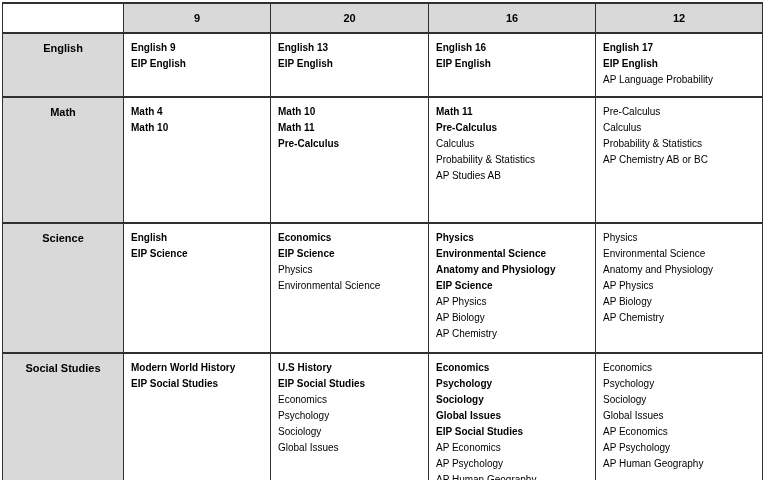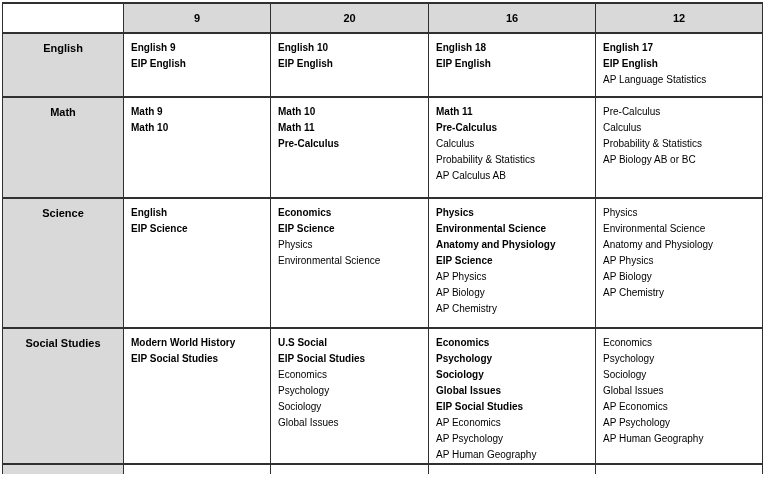--- a/index.html
+++ b/index.html
@@ -57,21 +57,21 @@
   td.course-cell {
     background: var(--cell-bg);
     vertical-align: top;
     padding: 6px 3px 0 7px;
     font-size: 10px;
     line-height: 16px;
   }
   .course-line { white-space: nowrap; }
   .course-line.bold { font-weight: bold; }
   tbody tr:nth-child(1) { height: 64px; }
-  tbody tr:nth-child(2) { height: 101px; }
+  tbody tr:nth-child(2) { height: 126px; }
   tbody tr:nth-child(3) { height: 130px; padding-left: 27px; }
   tbody tr:nth-child(4) { height: 122px; }
   tbody tr.partial-row { height: 10px; }
   tbody tr.partial-row th, tbody tr.partial-row td { border-bottom: 0; }
 </style>
 </head>
 <body>
 
 <div class="stage">
   <table class="course-table">
@@ -92,56 +92,56 @@
         </tr>
     </thead>
     <tbody>
         <tr>
           <th class="subject-cell">English</th>
           <td class="course-cell">
             <div class="course-line bold">English 9</div>
             <div class="course-line bold">EIP English</div>
           </td>
           <td class="course-cell">
-            <div class="course-line bold">English 10</div>
-            <div class="course-line bold">EIP English</div>
-          </td>
-          <td class="course-cell">
-            <div class="course-line bold">English 18</div>
+            <div class="course-line bold">English 13</div>
+            <div class="course-line bold">EIP English</div>
+          </td>
+          <td class="course-cell">
+            <div class="course-line bold">English 16</div>
             <div class="course-line bold">EIP English</div>
           </td>
           <td class="course-cell">
             <div class="course-line bold">English 17</div>
             <div class="course-line bold">EIP English</div>
-            <div class="course-line">AP Language Statistics</div>
+            <div class="course-line">AP Language Probability</div>
           </td>
         </tr>
         <tr>
           <th class="subject-cell">Math</th>
           <td class="course-cell">
-            <div class="course-line bold">Math 9</div>
+            <div class="course-line bold">Math 4</div>
             <div class="course-line bold">Math 10</div>
           </td>
           <td class="course-cell">
             <div class="course-line bold">Math 10</div>
             <div class="course-line bold">Math 11</div>
             <div class="course-line bold">Pre-Calculus</div>
           </td>
           <td class="course-cell">
             <div class="course-line bold">Math 11</div>
             <div class="course-line bold">Pre-Calculus</div>
             <div class="course-line">Calculus</div>
             <div class="course-line">Probability &amp; Statistics</div>
-            <div class="course-line">AP Calculus AB</div>
+            <div class="course-line">AP Studies AB</div>
           </td>
           <td class="course-cell">
             <div class="course-line">Pre-Calculus</div>
             <div class="course-line">Calculus</div>
             <div class="course-line">Probability &amp; Statistics</div>
-            <div class="course-line">AP Biology AB or BC</div>
+            <div class="course-line">AP Chemistry AB or BC</div>
           </td>
         </tr>
         <tr>
           <th class="subject-cell">Science</th>
           <td class="course-cell">
             <div class="course-line bold">English</div>
             <div class="course-line bold">EIP Science</div>
           </td>
           <td class="course-cell">
             <div class="course-line bold">Economics</div>
@@ -167,21 +167,21 @@
             <div class="course-line">AP Chemistry</div>
           </td>
         </tr>
         <tr>
           <th class="subject-cell">Social Studies</th>
           <td class="course-cell">
             <div class="course-line bold">Modern World History</div>
             <div class="course-line bold">EIP Social Studies</div>
           </td>
           <td class="course-cell">
-            <div class="course-line bold">U.S Social</div>
+            <div class="course-line bold">U.S History</div>
             <div class="course-line bold">EIP Social Studies</div>
             <div class="course-line">Economics</div>
             <div class="course-line">Psychology</div>
             <div class="course-line">Sociology</div>
             <div class="course-line">Global Issues</div>
           </td>
           <td class="course-cell">
             <div class="course-line bold">Economics</div>
             <div class="course-line bold">Psychology</div>
             <div class="course-line bold">Sociology</div>

